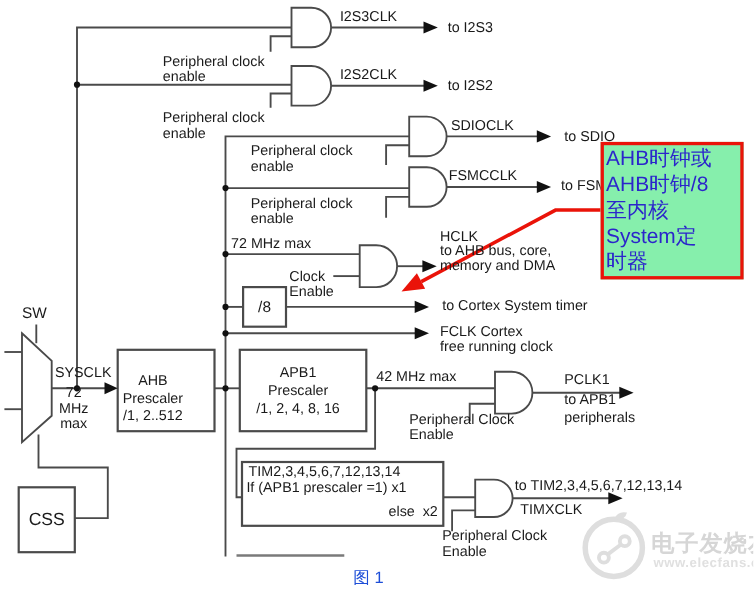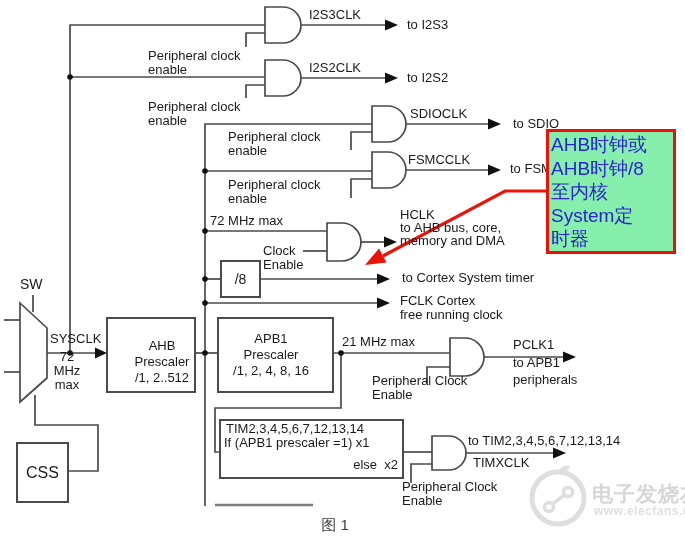--- a/index.html
+++ b/index.html
@@ -6,21 +6,21 @@
   .stage{position:relative;width:685px;height:543px;background:#fff;overflow:hidden;
          font-family:"Liberation Sans",sans-serif;color:#1a1a1a;}
   .stage svg{position:absolute;left:0;top:0;z-index:2;}
   .lbl{position:absolute;z-index:3;font-size:13px;line-height:1.07;white-space:pre-line;color:#1a1a1a;}
   .ctr{display:flex;align-items:center;justify-content:center;text-align:center;}
   .rt{text-align:right;white-space:pre;}
   .box-red{position:absolute;z-index:4;left:546px;top:129px;width:121px;height:118px;
            border:3px solid #ea1309;background:#86efac;color:#2b25cb;
            font-size:19px;line-height:23.5px;white-space:pre-line;padding:1px 1px 0 2px;}
   .caption{position:absolute;z-index:3;left:295px;top:516px;width:80px;text-align:center;
-           font-size:15px;color:#404040;}
+           font-size:15px;color:#1d4ed8;}
   .watermark{position:absolute;z-index:1;left:528px;top:462px;width:157px;height:70px;}
   .wm-brand{position:absolute;left:64px;top:18px;font-size:21px;font-weight:bold;
             color:#d6d6d6;letter-spacing:1px;white-space:nowrap;}
   .wm-url{position:absolute;left:66px;top:42px;font-size:12px;font-weight:bold;
           color:#e0e0e0;letter-spacing:.5px;white-space:nowrap;}
 </style>
 </head>
 <body>
 
 <div class="stage">
@@ -162,28 +162,28 @@
   <div class="lbl ctr" style="left:221px;top:261px;width:39px;height:36px;font-size:14px;">/8</div>
   <div class="lbl" style="left:400px;top:294px;">FCLK Cortex
 free running clock</div>
   <div class="lbl" style="left:402px;top:271px;">to Cortex System timer</div>
 
   <div class="lbl" style="left:20px;top:277px;font-size:14px;">SW</div>
   <div class="lbl" style="left:50px;top:332px;">SYSCLK</div>
   <div class="lbl ctr" style="left:48px;top:350px;width:38px;">72 MHz
 max</div>
 
-  <div class="lbl ctr" style="left:118px;top:318px;width:88px;height:88px;line-height:1.25;">AHB
+  <div class="lbl ctr" style="left:95px;top:318px;width:88px;height:88px;line-height:1.25;">AHB
 Prescaler
 /1, 2..512</div>
   <div class="lbl ctr" style="left:218px;top:318px;width:106px;height:74px;line-height:1.25;">APB1
 Prescaler
 /1, 2, 4, 8, 16</div>
 
-  <div class="lbl" style="left:342px;top:335px;">21 MHz max</div>
+  <div class="lbl" style="left:342px;top:335px;">42 MHz max</div>
   <div class="lbl" style="left:486px;top:336px;line-height:1.35;margin-left:27px;">PCLK1
 to APB1
 peripherals</div>
   <div class="lbl" style="left:372px;top:374px;">Peripheral Clock
 Enable</div>
 
   <div class="lbl" style="left:226px;top:422px;">TIM2,3,4,5,6,7,12,13,14</div>
   <div class="lbl" style="left:224px;top:436px;">If (APB1 prescaler =1) x1</div>
   <div class="lbl rt" style="left:330px;top:458px;width:68px;">else  x2</div>
 

